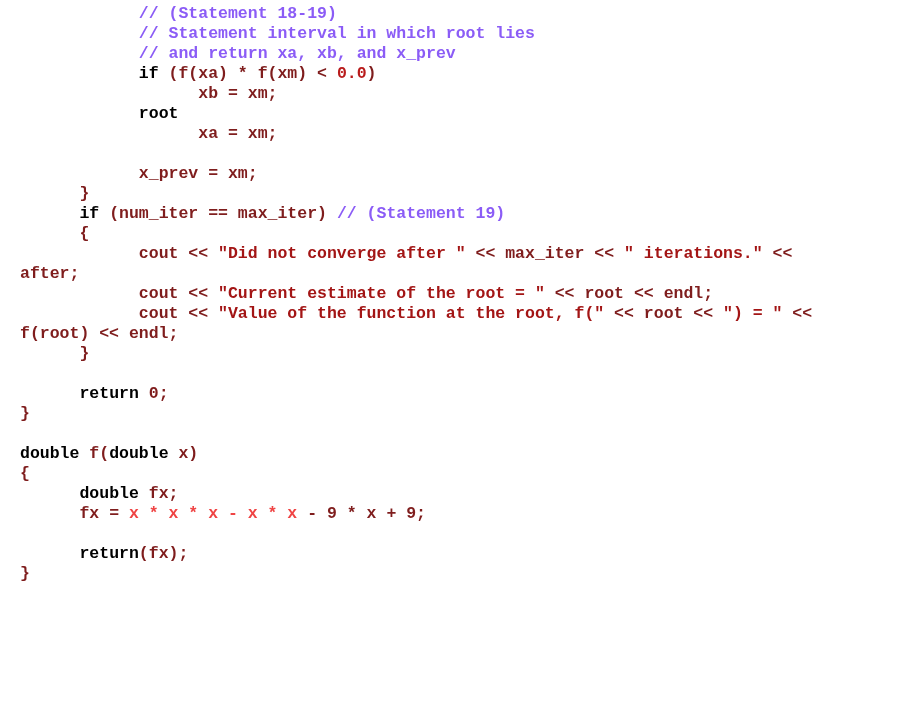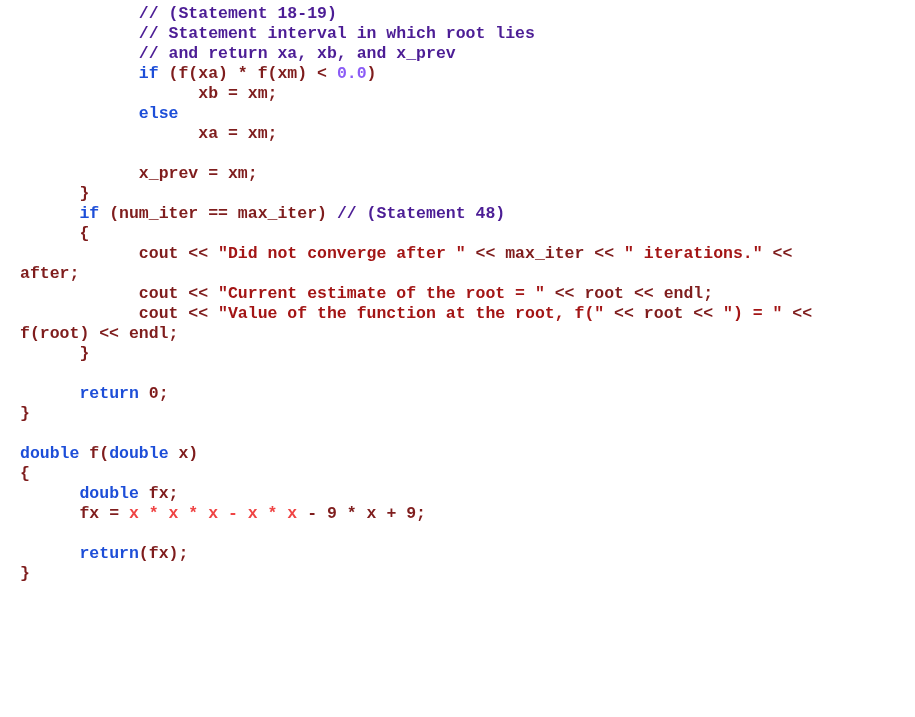--- a/index.html
+++ b/index.html
@@ -15,41 +15,41 @@
   }
   pre.code {
     margin: 0;
     font-family: Consolas, "Courier New", monospace;
     font-size: 16.5px;
     line-height: 20px;
     font-weight: bold;
     white-space: pre;
     color: #000000;
   }
-  .c-comment  { color: #4c1d95; }   
-  .c-keyword  { color: #1d4ed8; }   
-  .c-number   { color: #8b5cf6; }   
+  .c-comment  { color: #8b5cf6; }   
+  .c-keyword  { color: #000000; }   
+  .c-number   { color: #b91c1c; }   
   .c-string   { color: #a31515; }   
   .c-ident    { color: #7f1d1d; }   
   .c-dim      { color: #ef4444; }   
 </style>
 </head>
 <body>
 
 <pre class="code"><span>            <span class="c-comment">// (Statement 18-19)</span></span>
 <span>            <span class="c-comment">// Statement interval in which root lies</span></span>
 <span>            <span class="c-comment">// and return xa, xb, and x_prev</span></span>
 <span>            <span class="c-keyword">if</span><span class="c-ident"> (f(xa) * f(xm) &lt; </span><span class="c-number">0.0</span><span class="c-ident">)</span></span>
 <span>                  <span class="c-ident">xb = xm;</span></span>
-<span>            <span class="c-keyword">else</span></span>
+<span>            <span class="c-keyword">root</span></span>
 <span>                  <span class="c-ident">xa = xm;</span></span>
 <span> </span>
 <span>            <span class="c-ident">x_prev = xm;</span></span>
 <span>      <span class="c-ident">}</span></span>
-<span>      <span class="c-keyword">if</span><span class="c-ident"> (num_iter == max_iter) </span><span class="c-comment">// (Statement 48)</span></span>
+<span>      <span class="c-keyword">if</span><span class="c-ident"> (num_iter == max_iter) </span><span class="c-comment">// (Statement 19)</span></span>
 <span>      <span class="c-ident">{</span></span>
 <span>            <span class="c-ident">cout &lt;&lt; </span><span class="c-string">"Did not converge after "</span><span class="c-ident"> &lt;&lt; max_iter &lt;&lt; </span><span class="c-string">" iterations."</span><span class="c-ident"> &lt;&lt;</span></span>
 <span><span class="c-ident">after;</span></span>
 <span>            <span class="c-ident">cout &lt;&lt; </span><span class="c-string">"Current estimate of the root = "</span><span class="c-ident"> &lt;&lt; root &lt;&lt; endl;</span></span>
 <span>            <span class="c-ident">cout &lt;&lt; </span><span class="c-string">"Value of the function at the root, f("</span><span class="c-ident"> &lt;&lt; root &lt;&lt; </span><span class="c-string">") = "</span><span class="c-ident"> &lt;&lt;</span></span>
 <span><span class="c-ident">f(root) &lt;&lt; endl;</span></span>
 <span>      <span class="c-ident">}</span></span>
 <span> </span>
 <span>      <span class="c-keyword">return</span><span class="c-ident"> 0;</span></span>
 <span><span class="c-ident">}</span></span>

